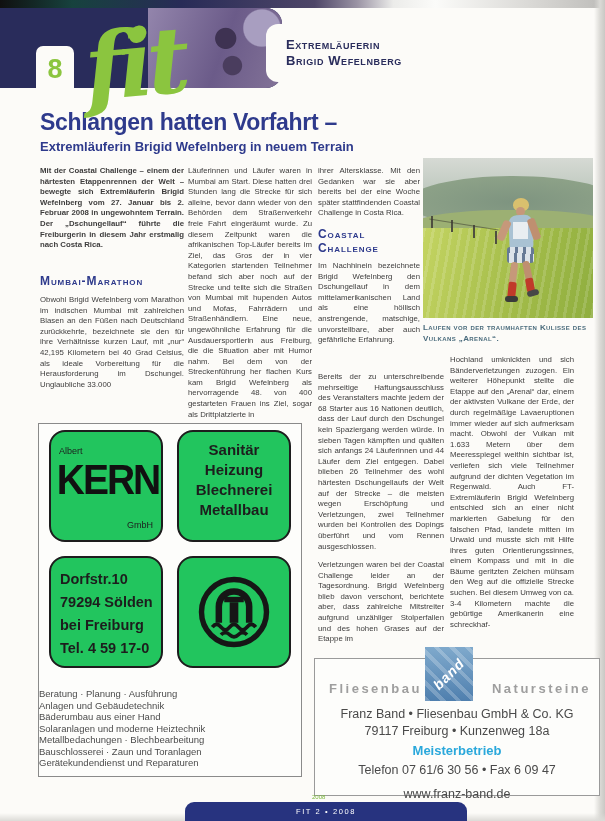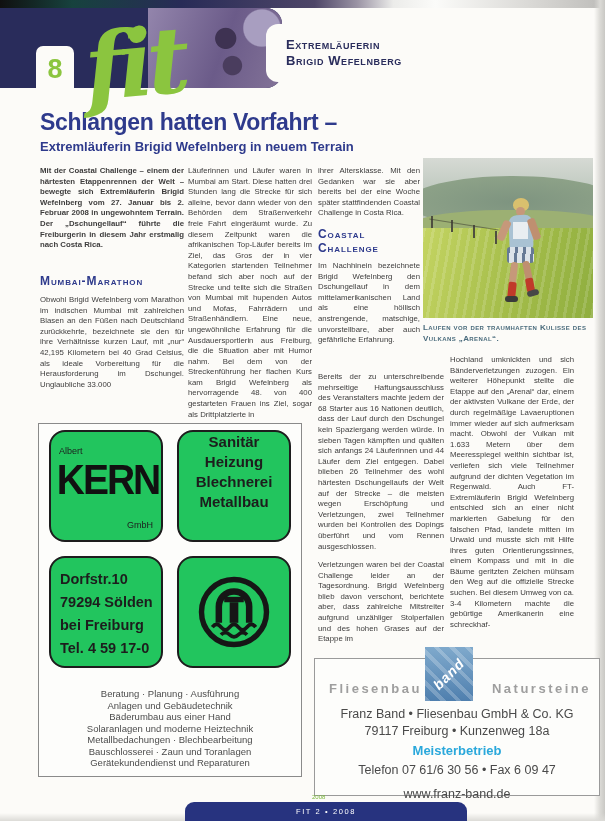--- a/index.html
+++ b/index.html
@@ -85,25 +85,25 @@
   #kern-box{left:38px;top:423px;width:262px;height:352px;border:1px solid #8a8a8a;background:#fdfdfb;}
   .quad{position:absolute;border:2px solid #1d1d1d;border-radius:16px;background:#22c55e;box-sizing:border-box;}
   #q-tl{left:10px;top:6px;width:114px;height:112px;}
   #q-tr{left:138px;top:6px;width:114px;height:112px;}
   #q-bl{left:10px;top:132px;width:114px;height:112px;}
   #q-br{left:138px;top:132px;width:114px;height:112px;display:flex;align-items:center;justify-content:center;}
   #kern-prefix{position:absolute;left:8px;top:14px;font-size:9px;color:#1d1d1d;}
   #kern-name{position:absolute;left:2px;top:26px;width:110px;text-align:center;font-size:39px;
     font-weight:bold;letter-spacing:-2px;color:#111;transform:scaleY(1.08);}
   #kern-suffix{position:absolute;right:8px;bottom:10px;font-size:9px;color:#1d1d1d;}
-  #kern-trades{width:100%;padding-top:0;text-align:center;font-size:15px;line-height:20px;
+  #kern-trades{width:100%;padding-top:8px;text-align:center;font-size:15px;line-height:20px;
     font-weight:bold;color:#1d1d1d;white-space:pre-line;}
   #kern-address{padding:10px 8px 0 9px;font-size:14.5px;line-height:23px;font-weight:bold;
     color:#1d1d1d;white-space:pre-line;}
-  #kern-services{position:absolute;left:0;top:264px;width:262px;text-align:center;
+  #kern-services{position:absolute;left:0;top:264px;width:262px;text-align:left;
     font-size:9.5px;line-height:11.5px;color:#4c4c4c;white-space:pre-line;}
 
   
   #fb-box{left:314px;top:658px;width:284px;height:136px;border:1px solid #9a9a9a;background:#fdfdfb;}
   #fb-left{position:absolute;left:14px;top:22px;font-size:13px;font-weight:bold;color:#9e9e9e;letter-spacing:2.5px;}
   #fb-right{position:absolute;right:8px;top:22px;font-size:13px;font-weight:bold;color:#9e9e9e;letter-spacing:2.5px;}
   #fb-sq{position:absolute;left:110px;top:-12px;width:48px;height:54px;
     background:
       repeating-linear-gradient(45deg,rgba(255,255,255,.22) 0 4px,rgba(0,0,0,0) 4px 11px),
       linear-gradient(180deg,#7fa9cc,#4f7fae);

